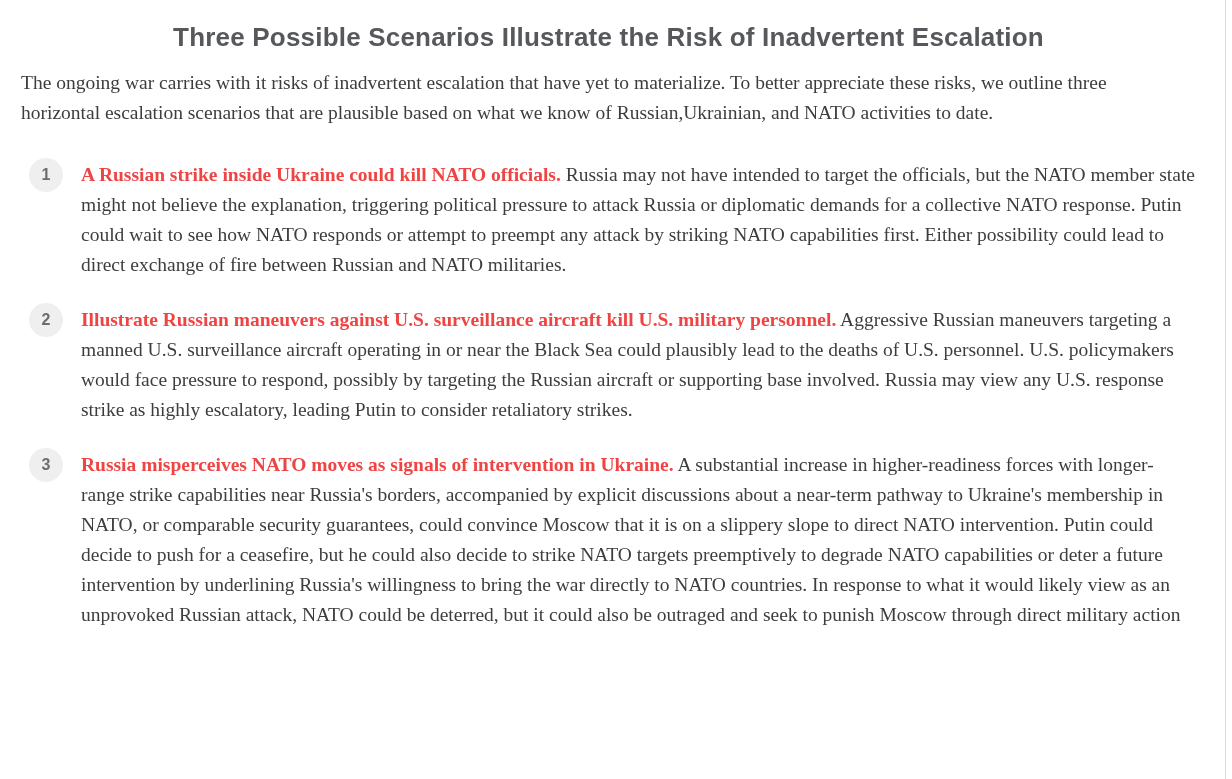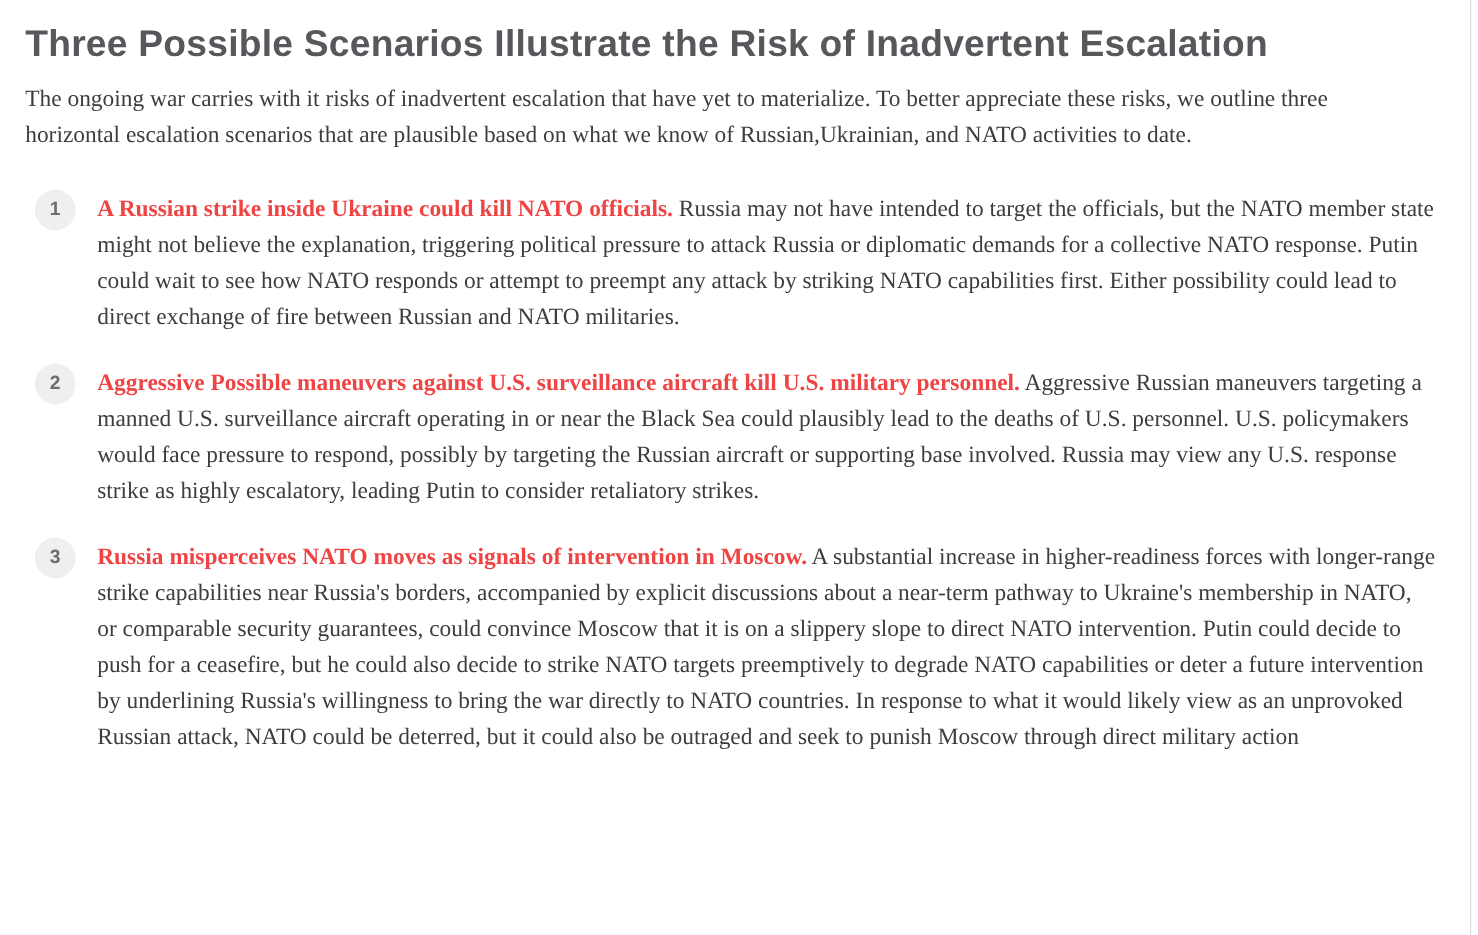--- a/index.html
+++ b/index.html
@@ -11,25 +11,26 @@
     overflow: hidden;
     position: relative;
     font-family: "Liberation Serif", serif;
   }
   .page {
     padding: 22px 36px 0 21px;
   }
   .page-title {
     font-family: "Liberation Sans", sans-serif;
     font-weight: 700;
-    font-size: 31px;
+    font-size: 26px;
     line-height: 30px;
     color: #56585c;
     margin: 0 0 16px 0;
     letter-spacing: 0.2px;
+    text-align: center;
   }
   .intro {
     font-size: 19.5px;
     line-height: 30px;
     color: #3d3d3d;
     margin: 0 17px 32px 0;
   }
   .scenario-list {
     list-style: none;
     margin: 0;
@@ -84,26 +85,26 @@
   <ol class="scenario-list">
 
     <li class="scenario">
       <span class="scenario-badge">1</span>
       <span class="scenario-lead">A Russian strike inside Ukraine could kill NATO officials.</span>
       <span class="scenario-body">Russia may not have intended to target the officials, but the NATO member state might not believe the explanation, triggering political pressure to attack Russia or diplomatic demands for a collective NATO response. Putin could wait to see how NATO responds or attempt to preempt any attack by striking NATO capabilities first. Either possibility could lead to direct exchange of fire between Russian and NATO militaries.</span>
     </li>
 
     <li class="scenario">
       <span class="scenario-badge">2</span>
-      <span class="scenario-lead">Aggressive Possible maneuvers against U.S. surveillance aircraft kill U.S. military personnel.</span>
+      <span class="scenario-lead">Illustrate Russian maneuvers against U.S. surveillance aircraft kill U.S. military personnel.</span>
       <span class="scenario-body">Aggressive Russian maneuvers targeting a manned U.S. surveillance aircraft operating in or near the Black Sea could plausibly lead to the deaths of U.S. personnel. U.S. policymakers would face pressure to respond, possibly by targeting the Russian aircraft or supporting base involved. Russia may view any U.S. response strike as highly escalatory, leading Putin to consider retaliatory strikes.</span>
     </li>
 
     <li class="scenario">
       <span class="scenario-badge">3</span>
-      <span class="scenario-lead">Russia misperceives NATO moves as signals of intervention in Moscow.</span>
+      <span class="scenario-lead">Russia misperceives NATO moves as signals of intervention in Ukraine.</span>
       <span class="scenario-body">A substantial increase in higher-readiness forces with longer-range strike capabilities near Russia's borders, accompanied by explicit discussions about a near-term pathway to Ukraine's membership in NATO, or comparable security guarantees, could convince Moscow that it is on a slippery slope to direct NATO intervention. Putin could decide to push for a ceasefire, but he could also decide to strike NATO targets preemptively to degrade NATO capabilities or deter a future intervention by underlining Russia's willingness to bring the war directly to NATO countries. In response to what it would likely view as an unprovoked Russian attack, NATO could be deterred, but it could also be outraged and seek to punish Moscow through direct military action</span>
     </li>
 
   </ol>
 </div>
 
 <div class="right-edge-line"></div>
 
 </body></html>

